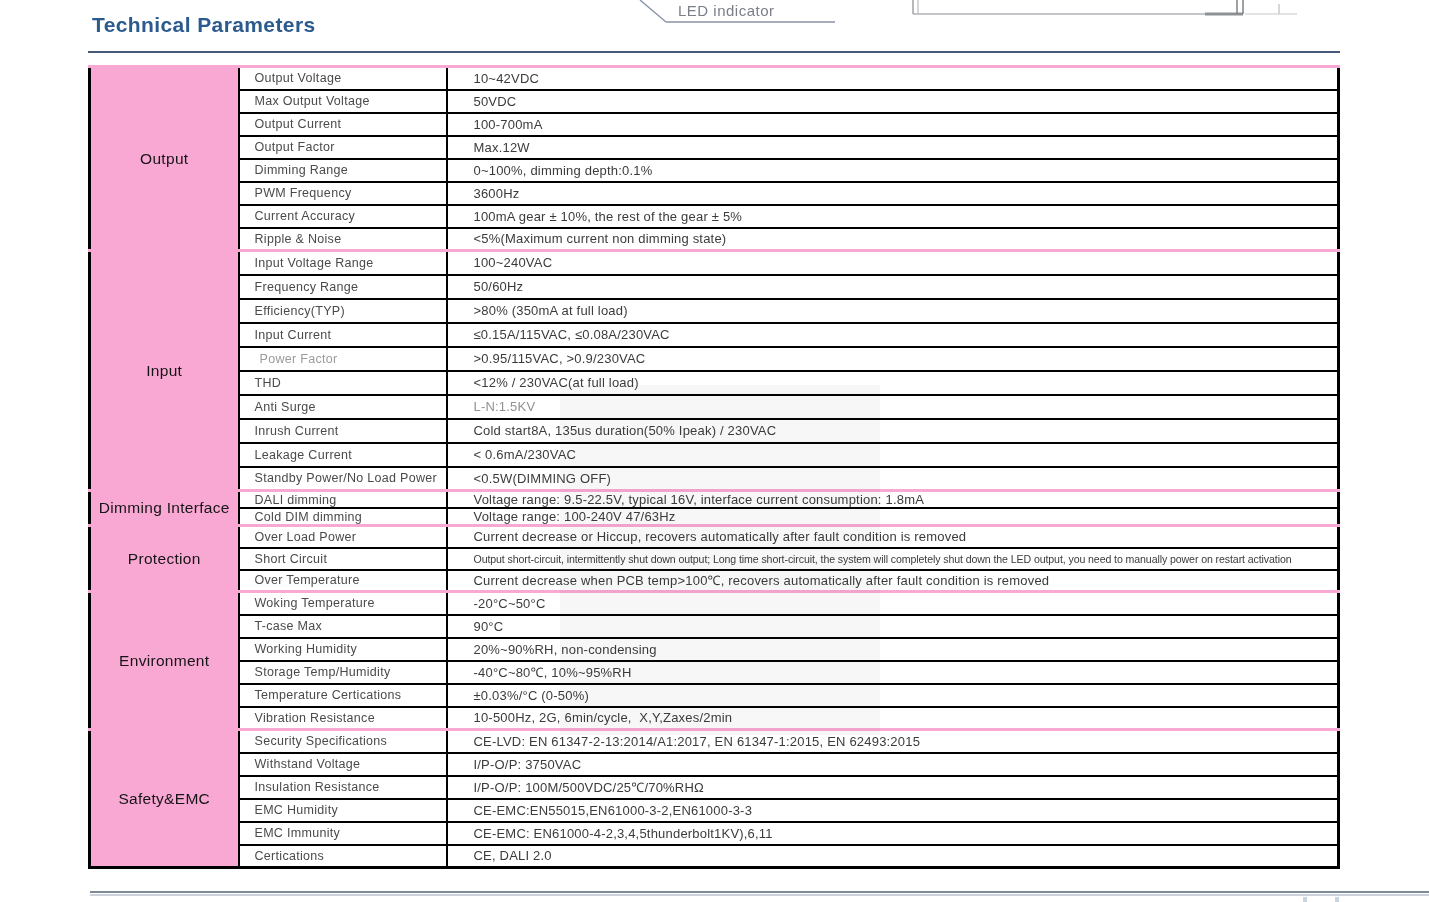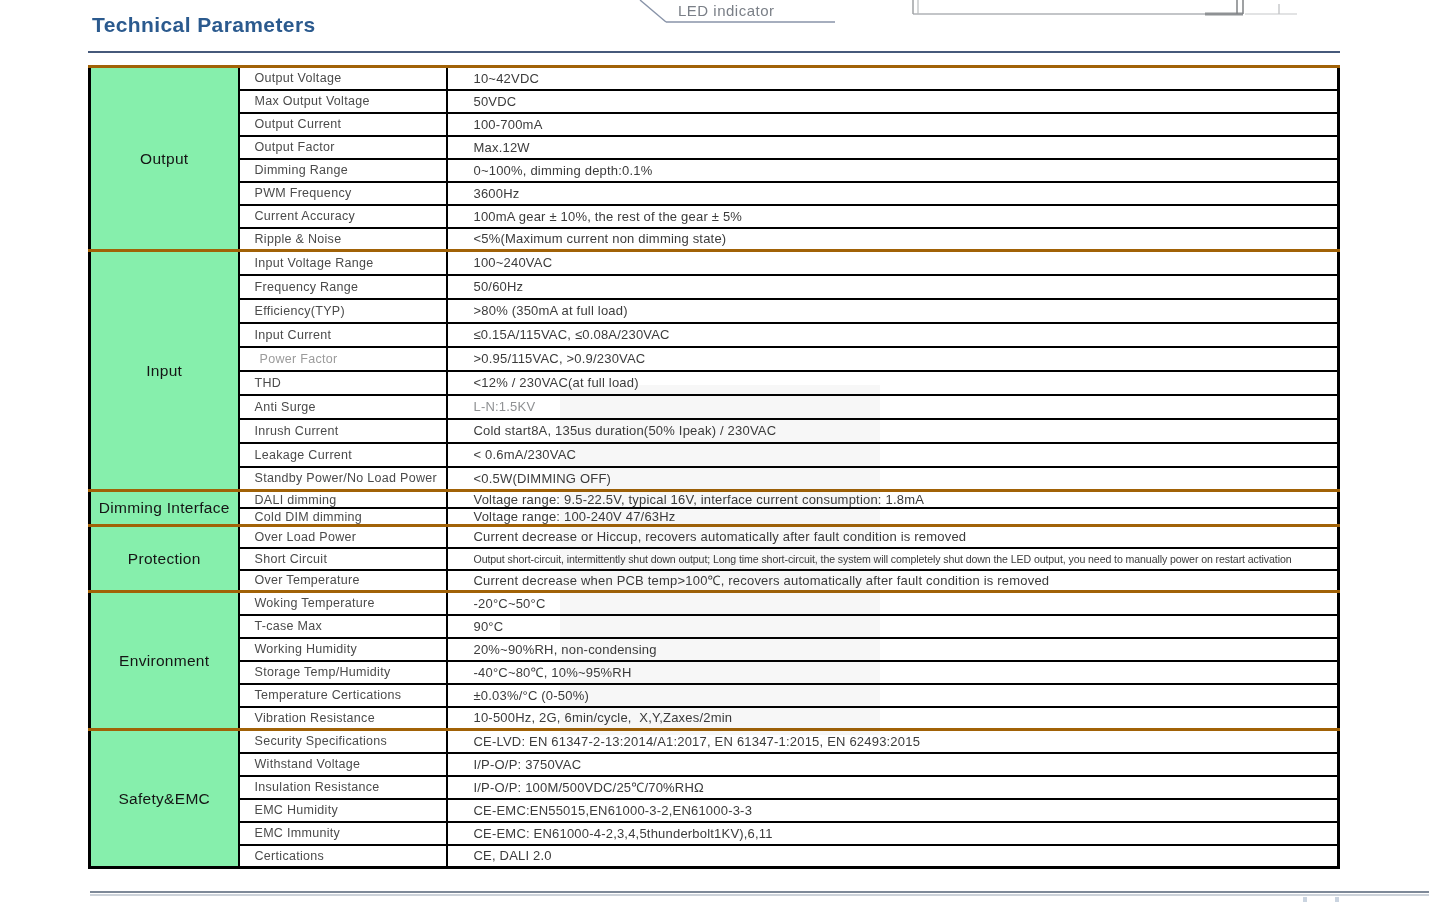--- a/index.html
+++ b/index.html
@@ -27,24 +27,24 @@
   .tech-table{
     position:absolute;left:88px;top:65px;width:1252px;
     border-collapse:collapse;table-layout:fixed;
     border:3px solid #000;
   }
   .tech-table td{
     border:2px solid #000;
     padding:0;vertical-align:middle;
     overflow:hidden;
   }
-  tr.section-start td{border-top:3px solid #a16207;}
+  tr.section-start td{border-top:3px solid #f9a8d4;}
   td.cat{
     text-align:center;font-size:15.5px;color:#151515;letter-spacing:.3px;
-    background:#86efac;
+    background:#f9a8d4;
   }
   td.param{
     padding-left:15px;font-size:12.5px;color:#4a4a4a;letter-spacing:.3px;
     white-space:nowrap;
   }
   td.value{
     padding-left:26px;font-size:13px;color:#3b3b3b;letter-spacing:.2px;
     white-space:pre;
   }
   td.value.long{font-size:10.6px;letter-spacing:-.1px;}

